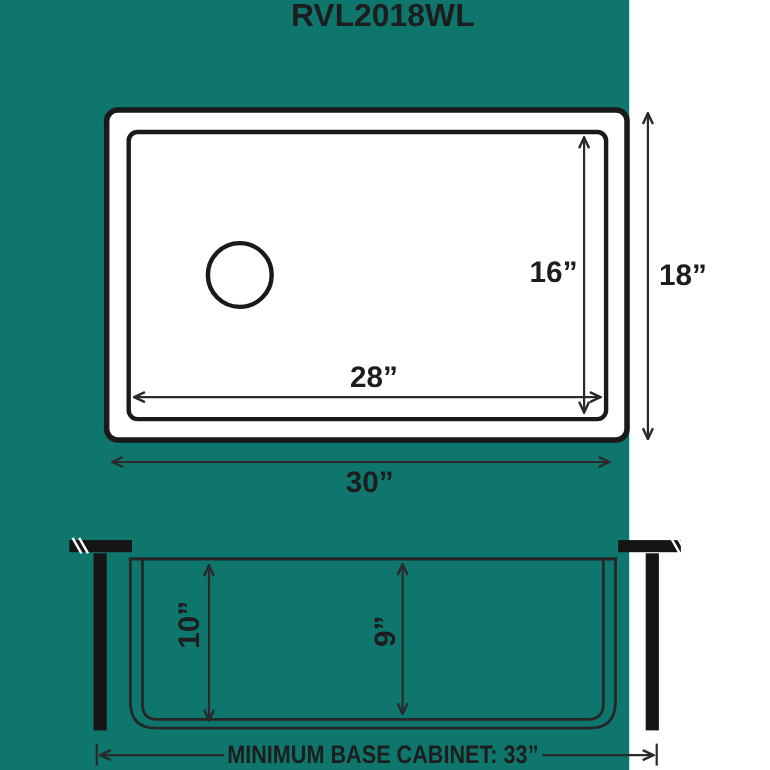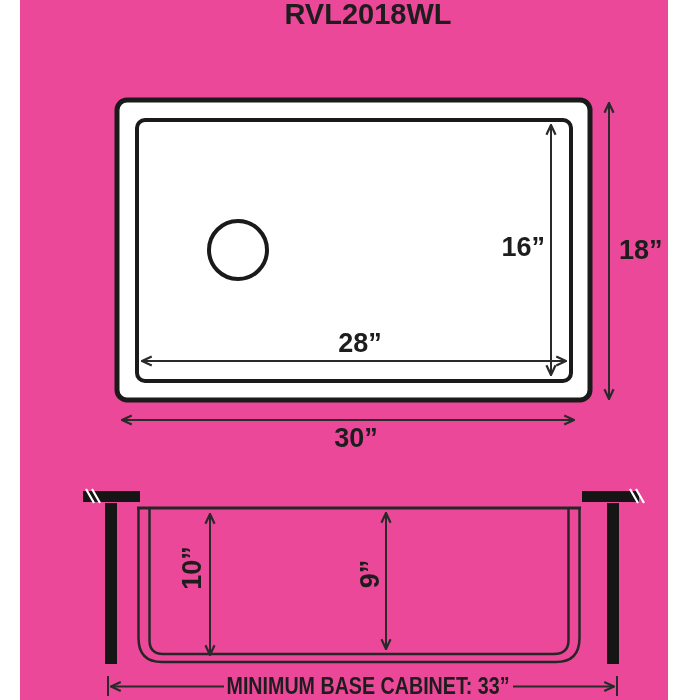--- a/index.html
+++ b/index.html
@@ -1,21 +1,20 @@
 <!DOCTYPE html>
 <html><head>
 <meta charset="utf-8">
 <style>
   html,body { margin:0; padding:0; background:#ffffff; }
   .canvas {
     position:relative;
-    width:648px; height:700px;
-    background:#ec4899;
+    width:572px; height:700px;
+    background:#0f766e;
     font-family:"Liberation Sans", sans-serif;
-    margin-left:20px;
   }
   svg text {
     font-family:"Liberation Sans", sans-serif;
     font-weight:700;
     fill:#1d1d1d;
   }
   .dim-line   { stroke:#2a2a2a; stroke-width:2;   fill:none; }
   .rim        { stroke:#1a1a1a; fill:#ffffff; }
   .shell      { stroke:#262626; stroke-width:2.5; fill:none; }
   .solid      { fill:#151515; stroke:none; }

